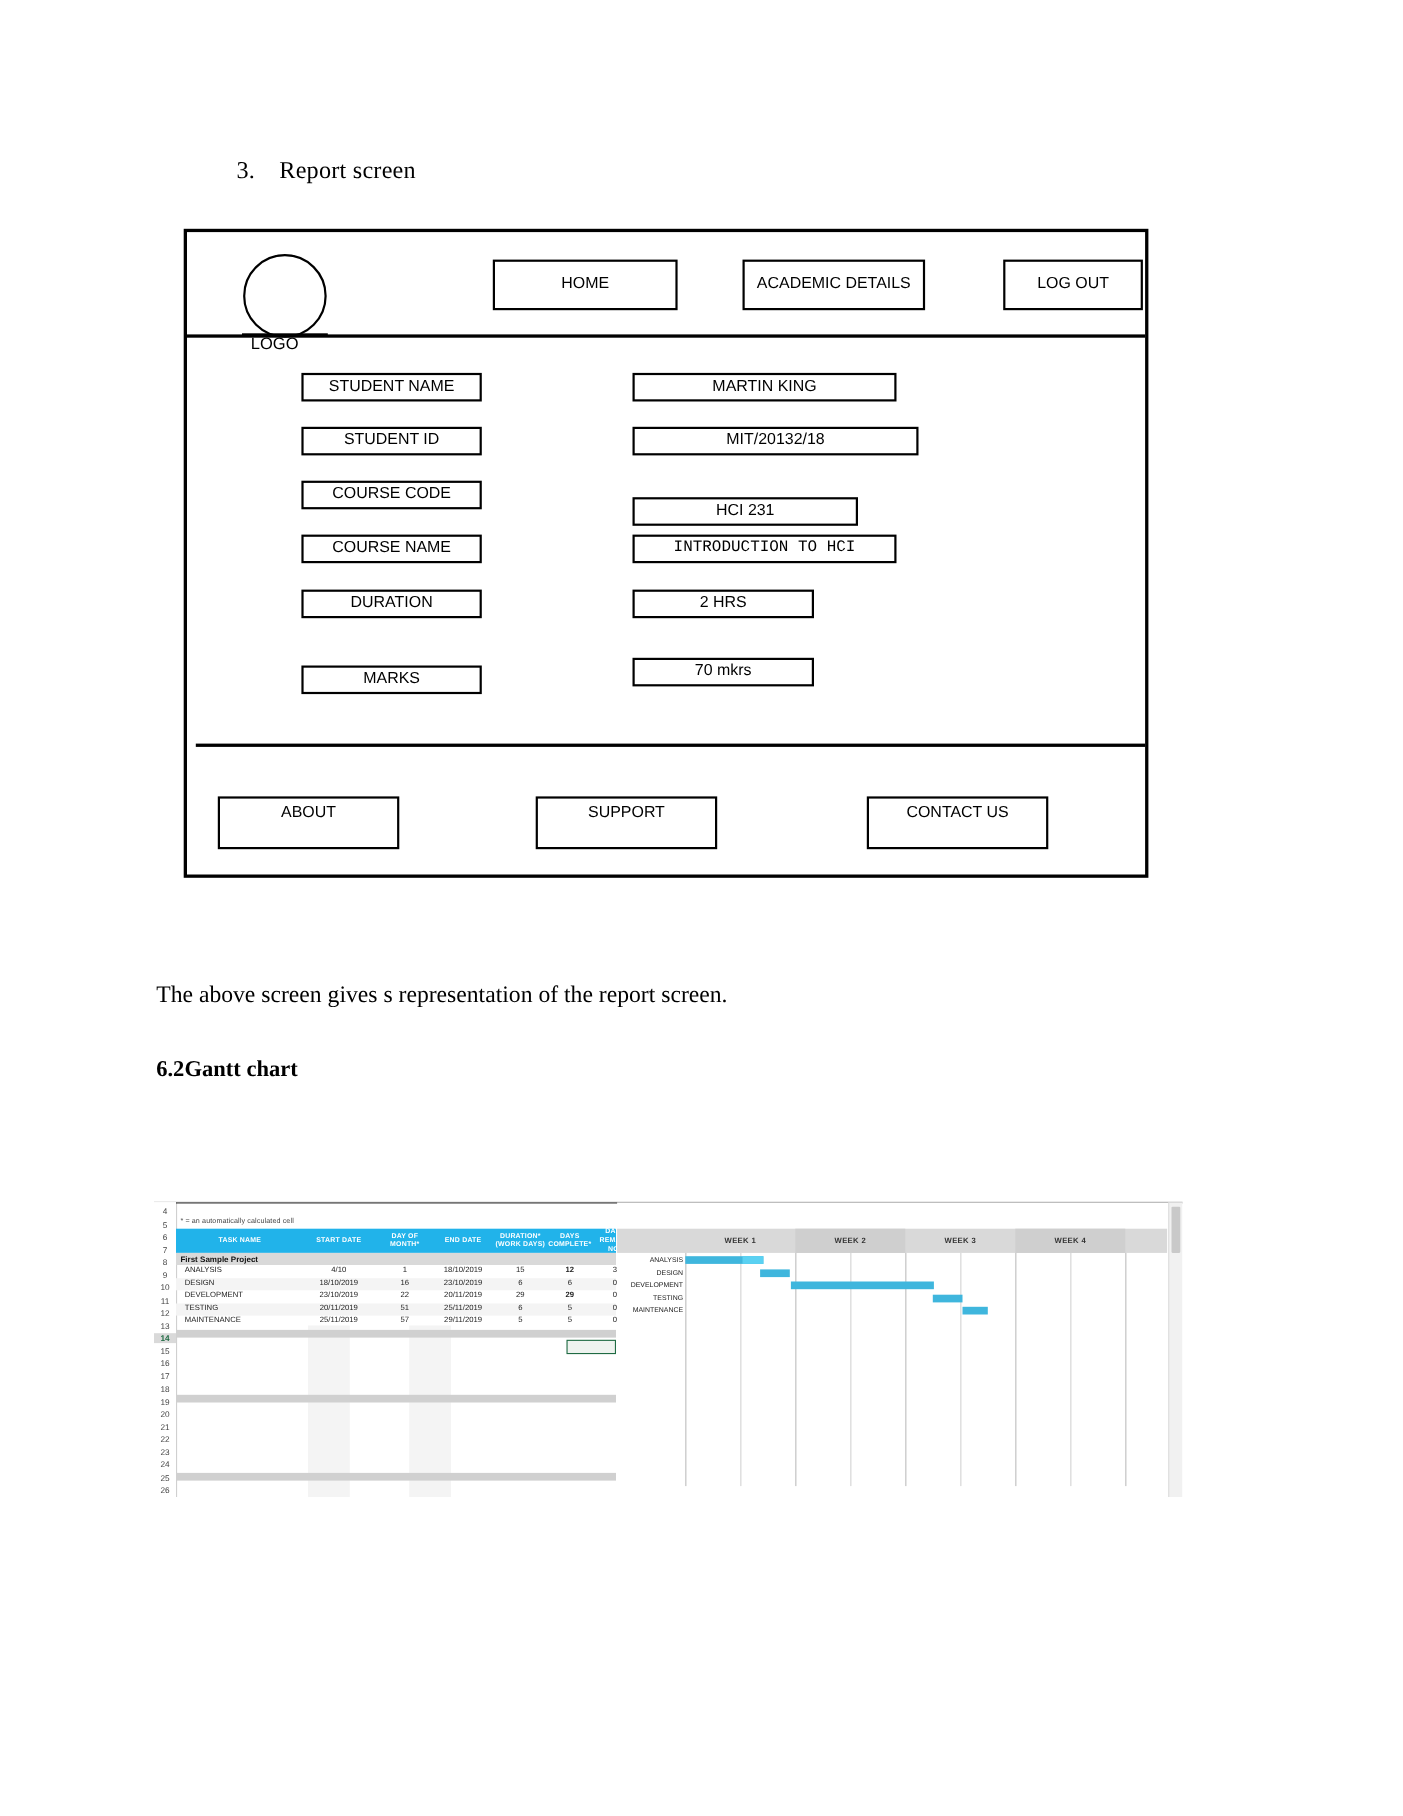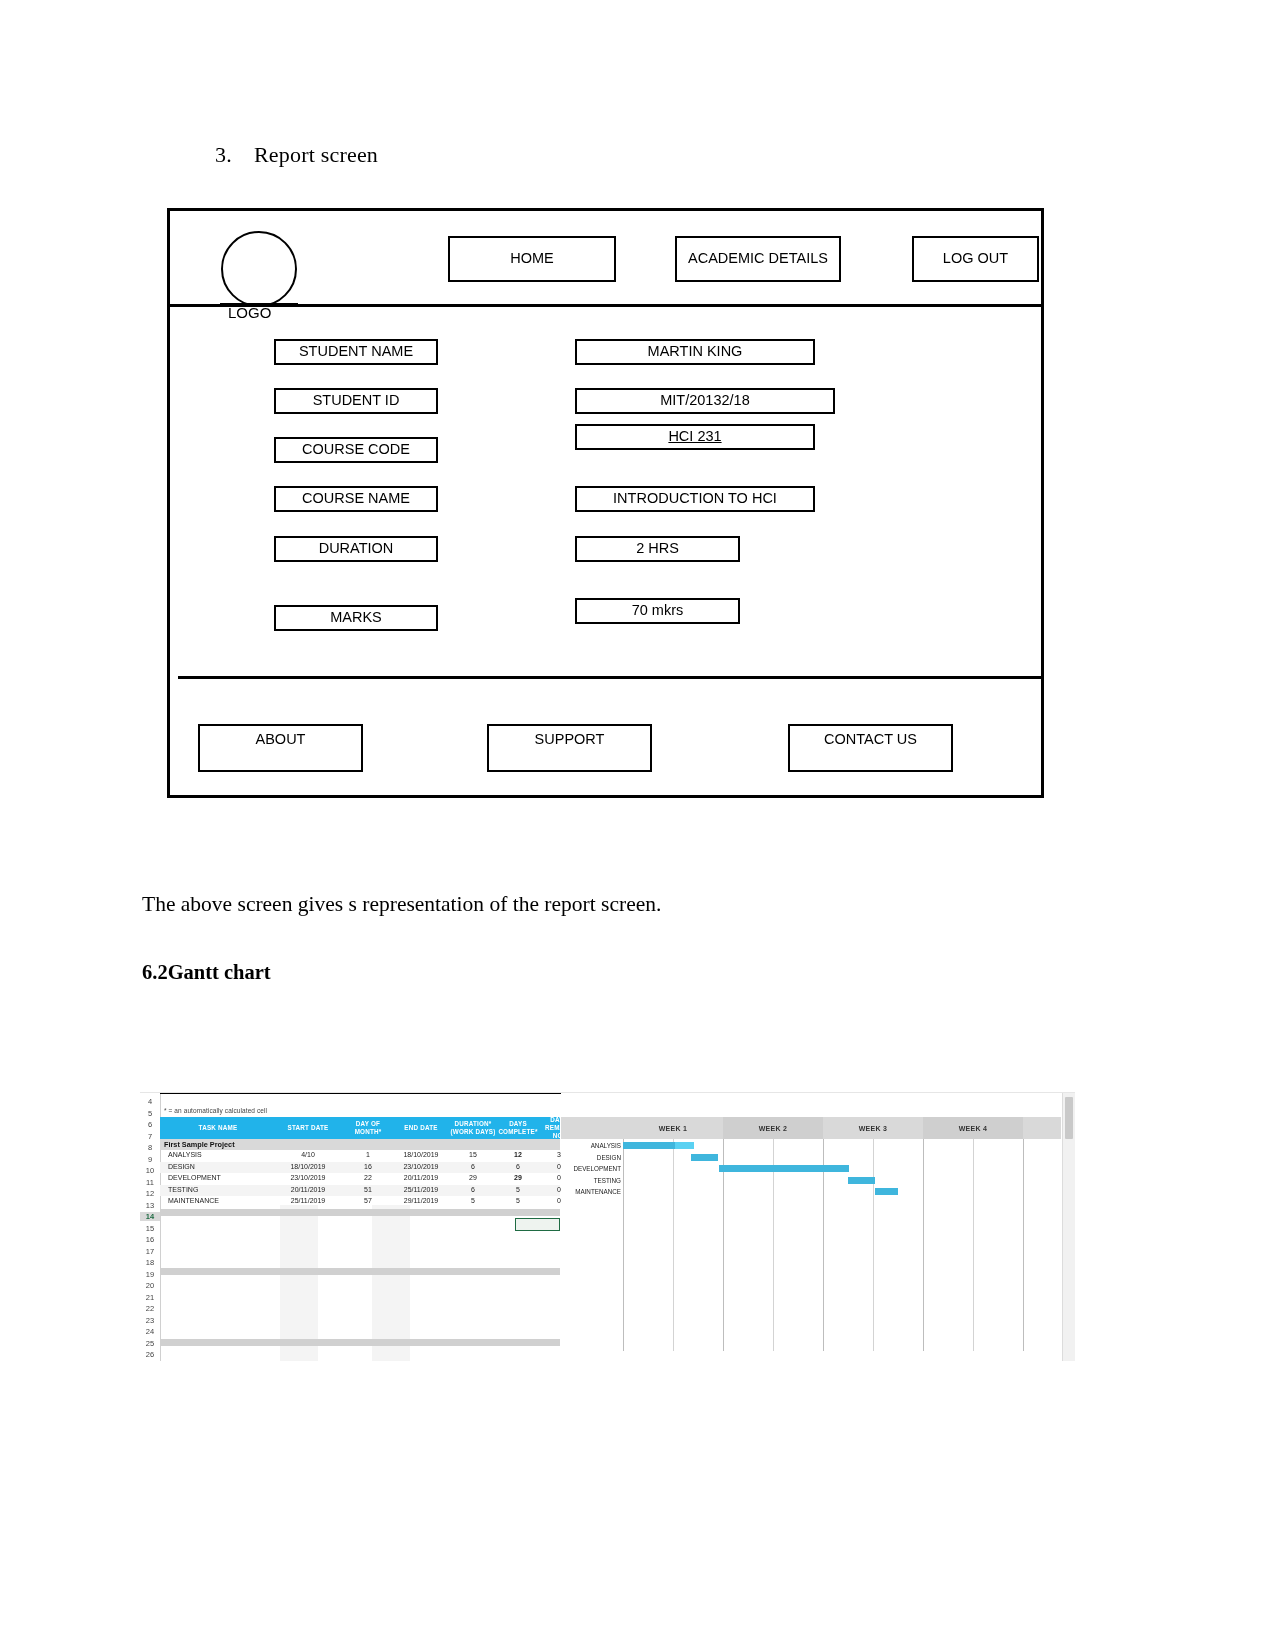--- a/index.html
+++ b/index.html
@@ -229,24 +229,24 @@
     </div>
 
     <div class="wf-body">
       <div class="wf-box label-box" style="top:29px;">STUDENT NAME</div>
       <div class="wf-box value-box" style="top:29px;  width:240px;">MARTIN KING</div>
 
       <div class="wf-box label-box" style="top:78px;">STUDENT ID</div>
       <div class="wf-box value-box" style="top:78px;  width:260px;">MIT/20132/18</div>
 
       <div class="wf-box label-box" style="top:127px;">COURSE CODE</div>
-      <div class="wf-box value-box" style="top:114px; width:240px;text-decoration:underline;">HCI 231</div>
+      <div class="wf-box value-box" style="top:142px; width:205px;">HCI 231</div>
 
       <div class="wf-box label-box" style="top:176px;">COURSE NAME</div>
-      <div class="wf-box value-box" style="top:176px; width:240px;">INTRODUCTION TO HCI</div>
+      <div class="wf-box value-box" style="top:176px; width:240px;font-family:Liberation Mono, monospace;">INTRODUCTION TO HCI</div>
 
       <div class="wf-box label-box" style="top:226px;">DURATION</div>
       <div class="wf-box value-box" style="top:226px; width:165px;">2 HRS</div>
 
       <div class="wf-box label-box" style="top:295px;">MARKS</div>
       <div class="wf-box value-box" style="top:288px; width:165px;">70 mkrs</div>
     </div>
 
     <div class="wf-footer">
       <div class="wf-box foot-box foot-about">ABOUT</div>

